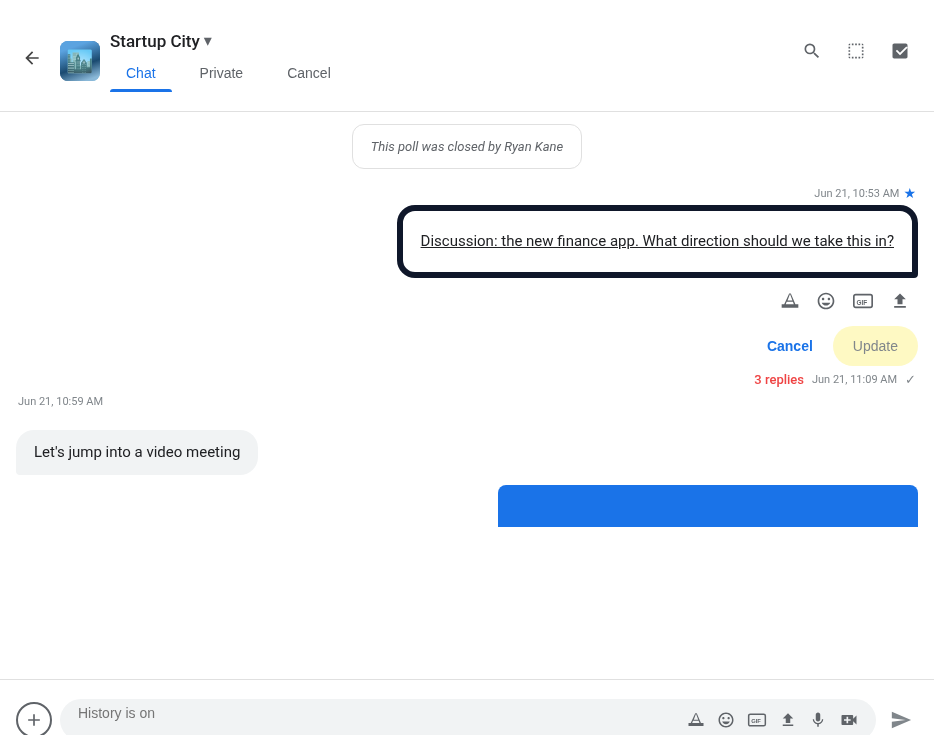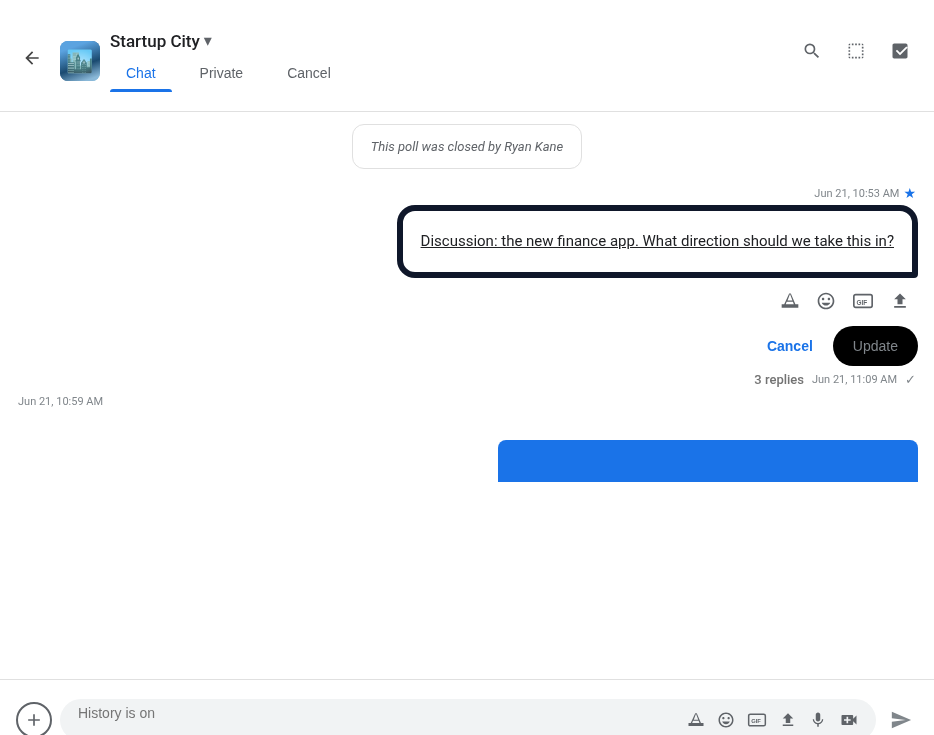--- a/index.html
+++ b/index.html
@@ -231,42 +231,42 @@
       background: none;
       border: none;
       cursor: pointer;
       color: #1a73e8;
       font-size: 14px;
       font-weight: 700;
       padding: 8px 12px;
       border-radius: 20px;
     }
     .update-btn {
-      background: #000000;
+      background: #fef9c3;
       border: none;
       cursor: pointer;
       color: #80868b;
       font-size: 14px;
       font-weight: 500;
       padding: 12px 20px;
       border-radius: 20px;
     }
 
     
     .replies-row {
       display: flex;
       align-items: center;
       justify-content: flex-end;
       gap: 8px;
       margin-top: 6px;
       padding-right: 2px;
     }
     .replies-text {
       font-size: 13px;
-      color: #737373;
+      color: #ef4444;
       cursor: pointer;
       font-weight: 500;
     }
     .replies-timestamp {
       font-size: 11px;
       color: #80868b;
     }
     .double-check {
       color: #80868b;
       font-size: 13px;
@@ -470,20 +470,23 @@
 
     <div class="replies-row">
       <span class="replies-text">3 replies</span>
       <span class="replies-timestamp">Jun 21, 11:09 AM</span>
       <span class="double-check">✓</span>
     </div>
   </div>
 
   <div class="message-row incoming">
     <div class="incoming-timestamp">Jun 21, 10:59 AM</div>
+    <div class="bubble-incoming">
+      <span>Let's jump into a video meeting</span>
+    </div>
 
     <div class="blue-bar"></div>
   </div>
 
 </div>
 
 <div class="divider"></div>
 
 <div class="input-area">
   <button class="add-btn">

